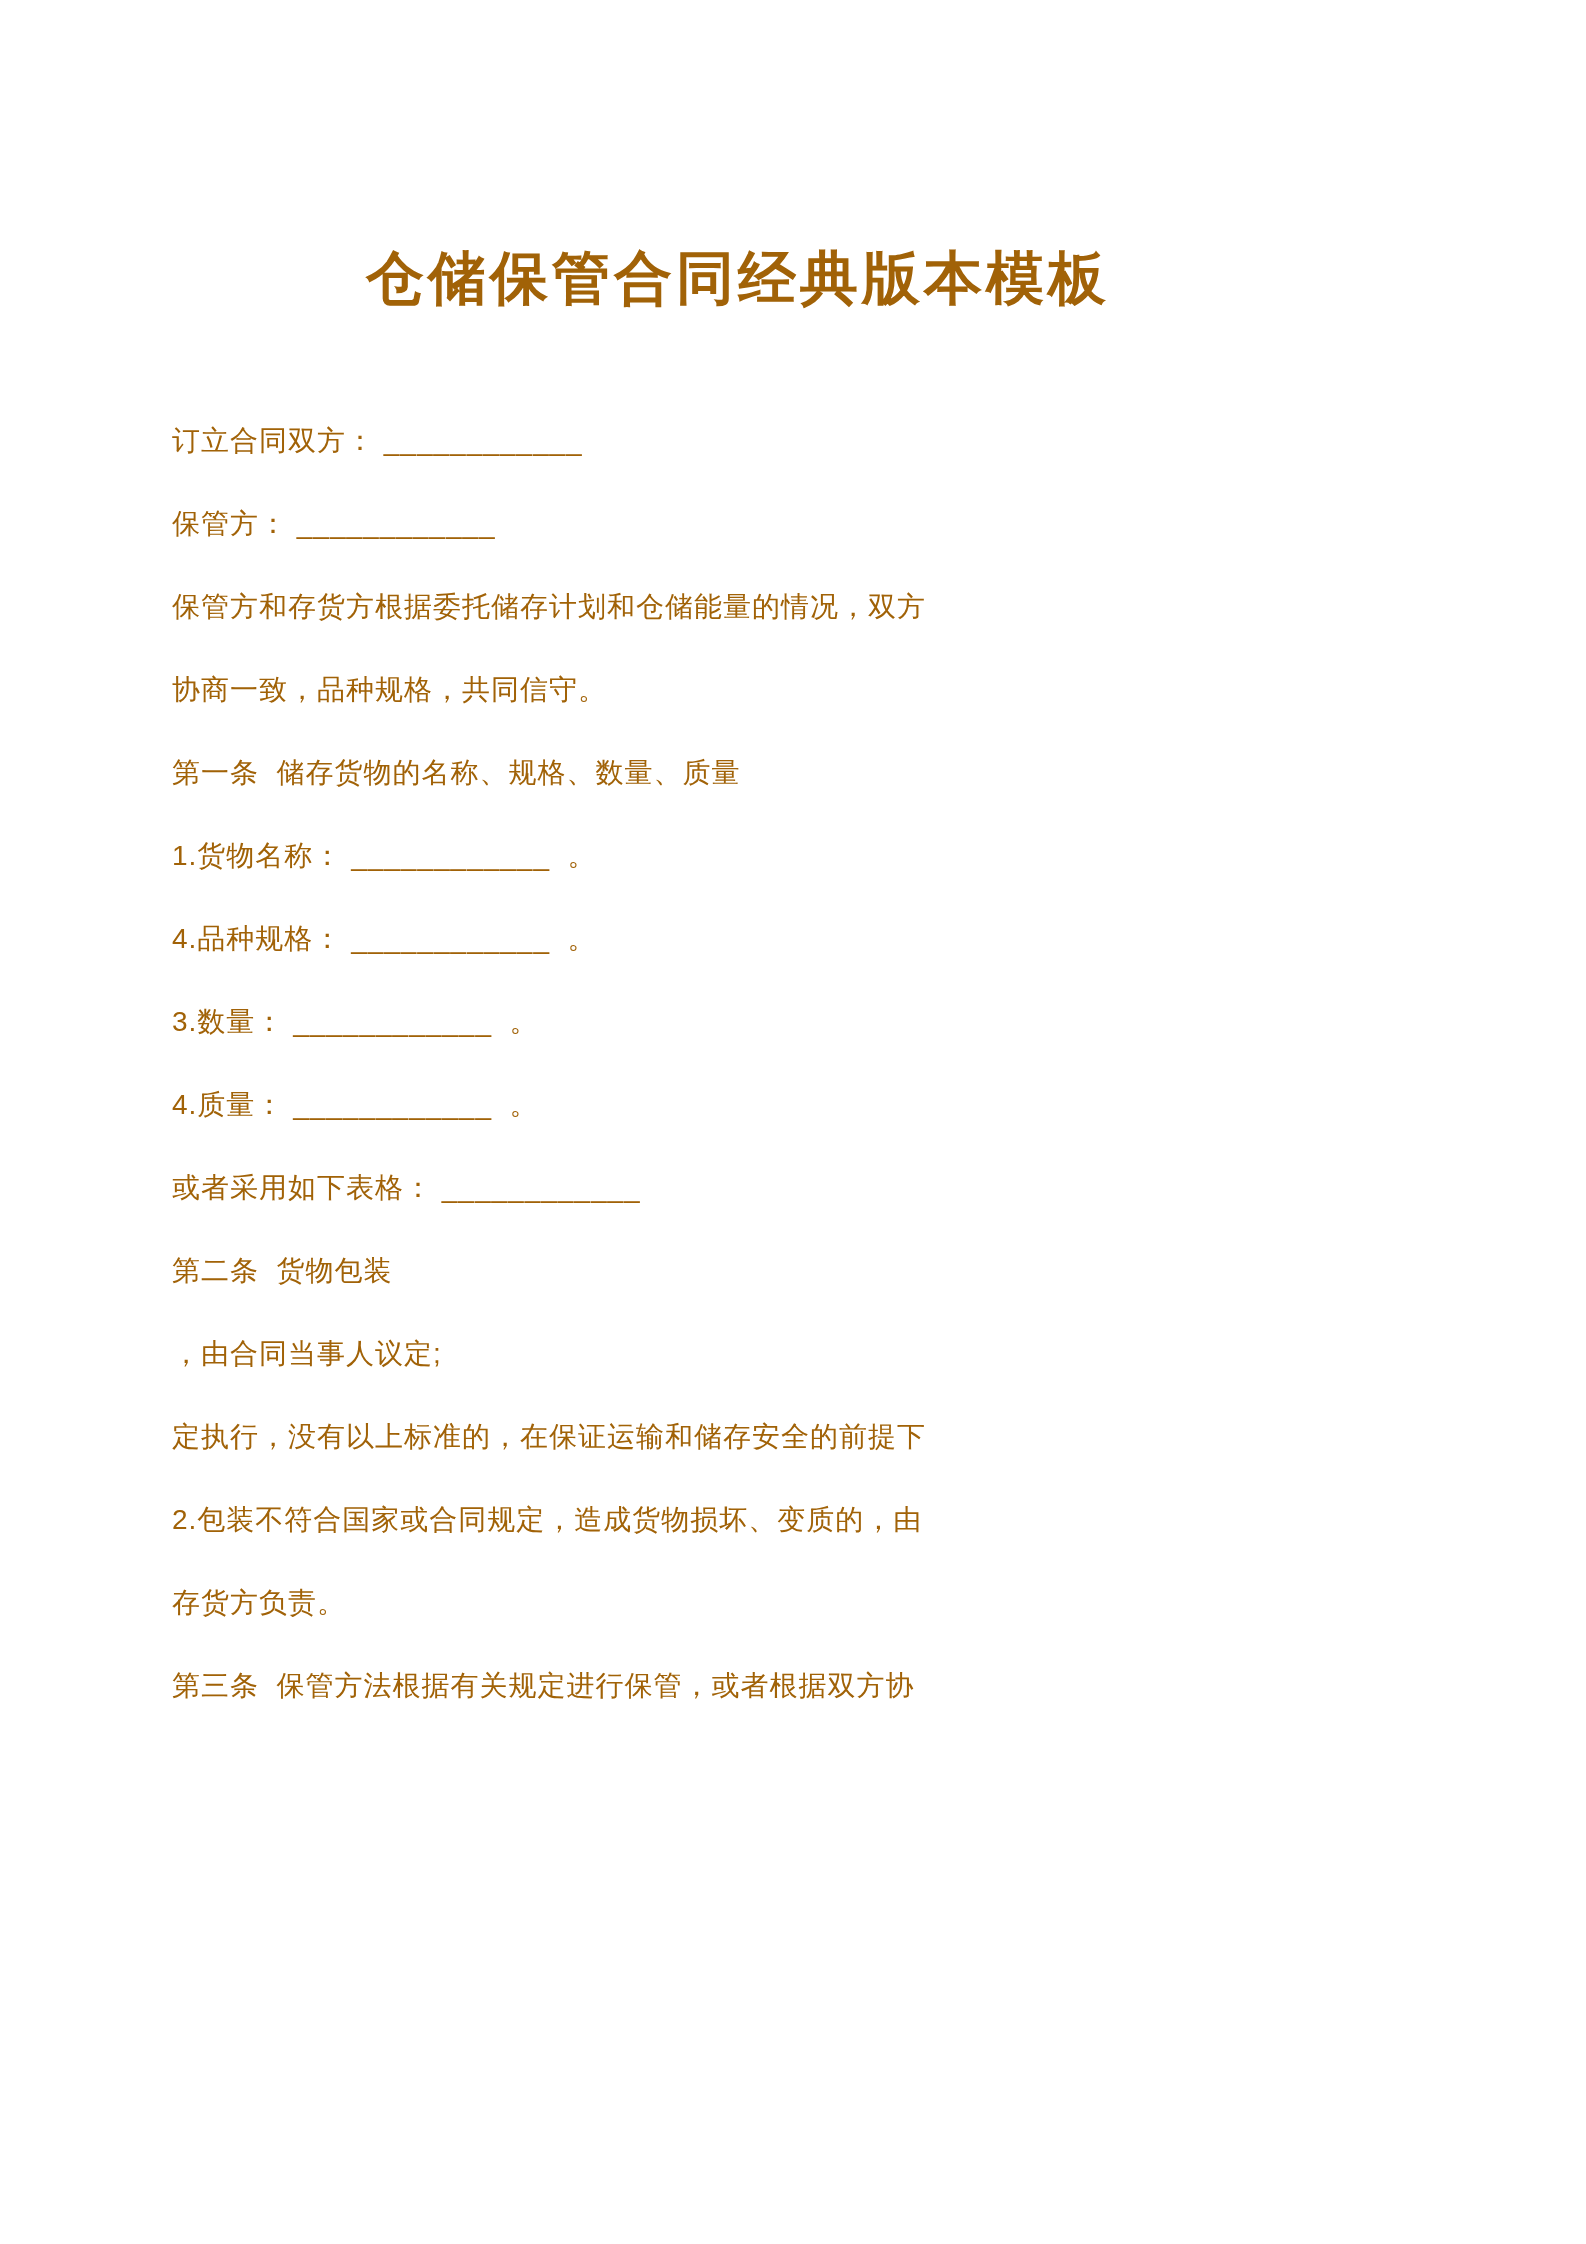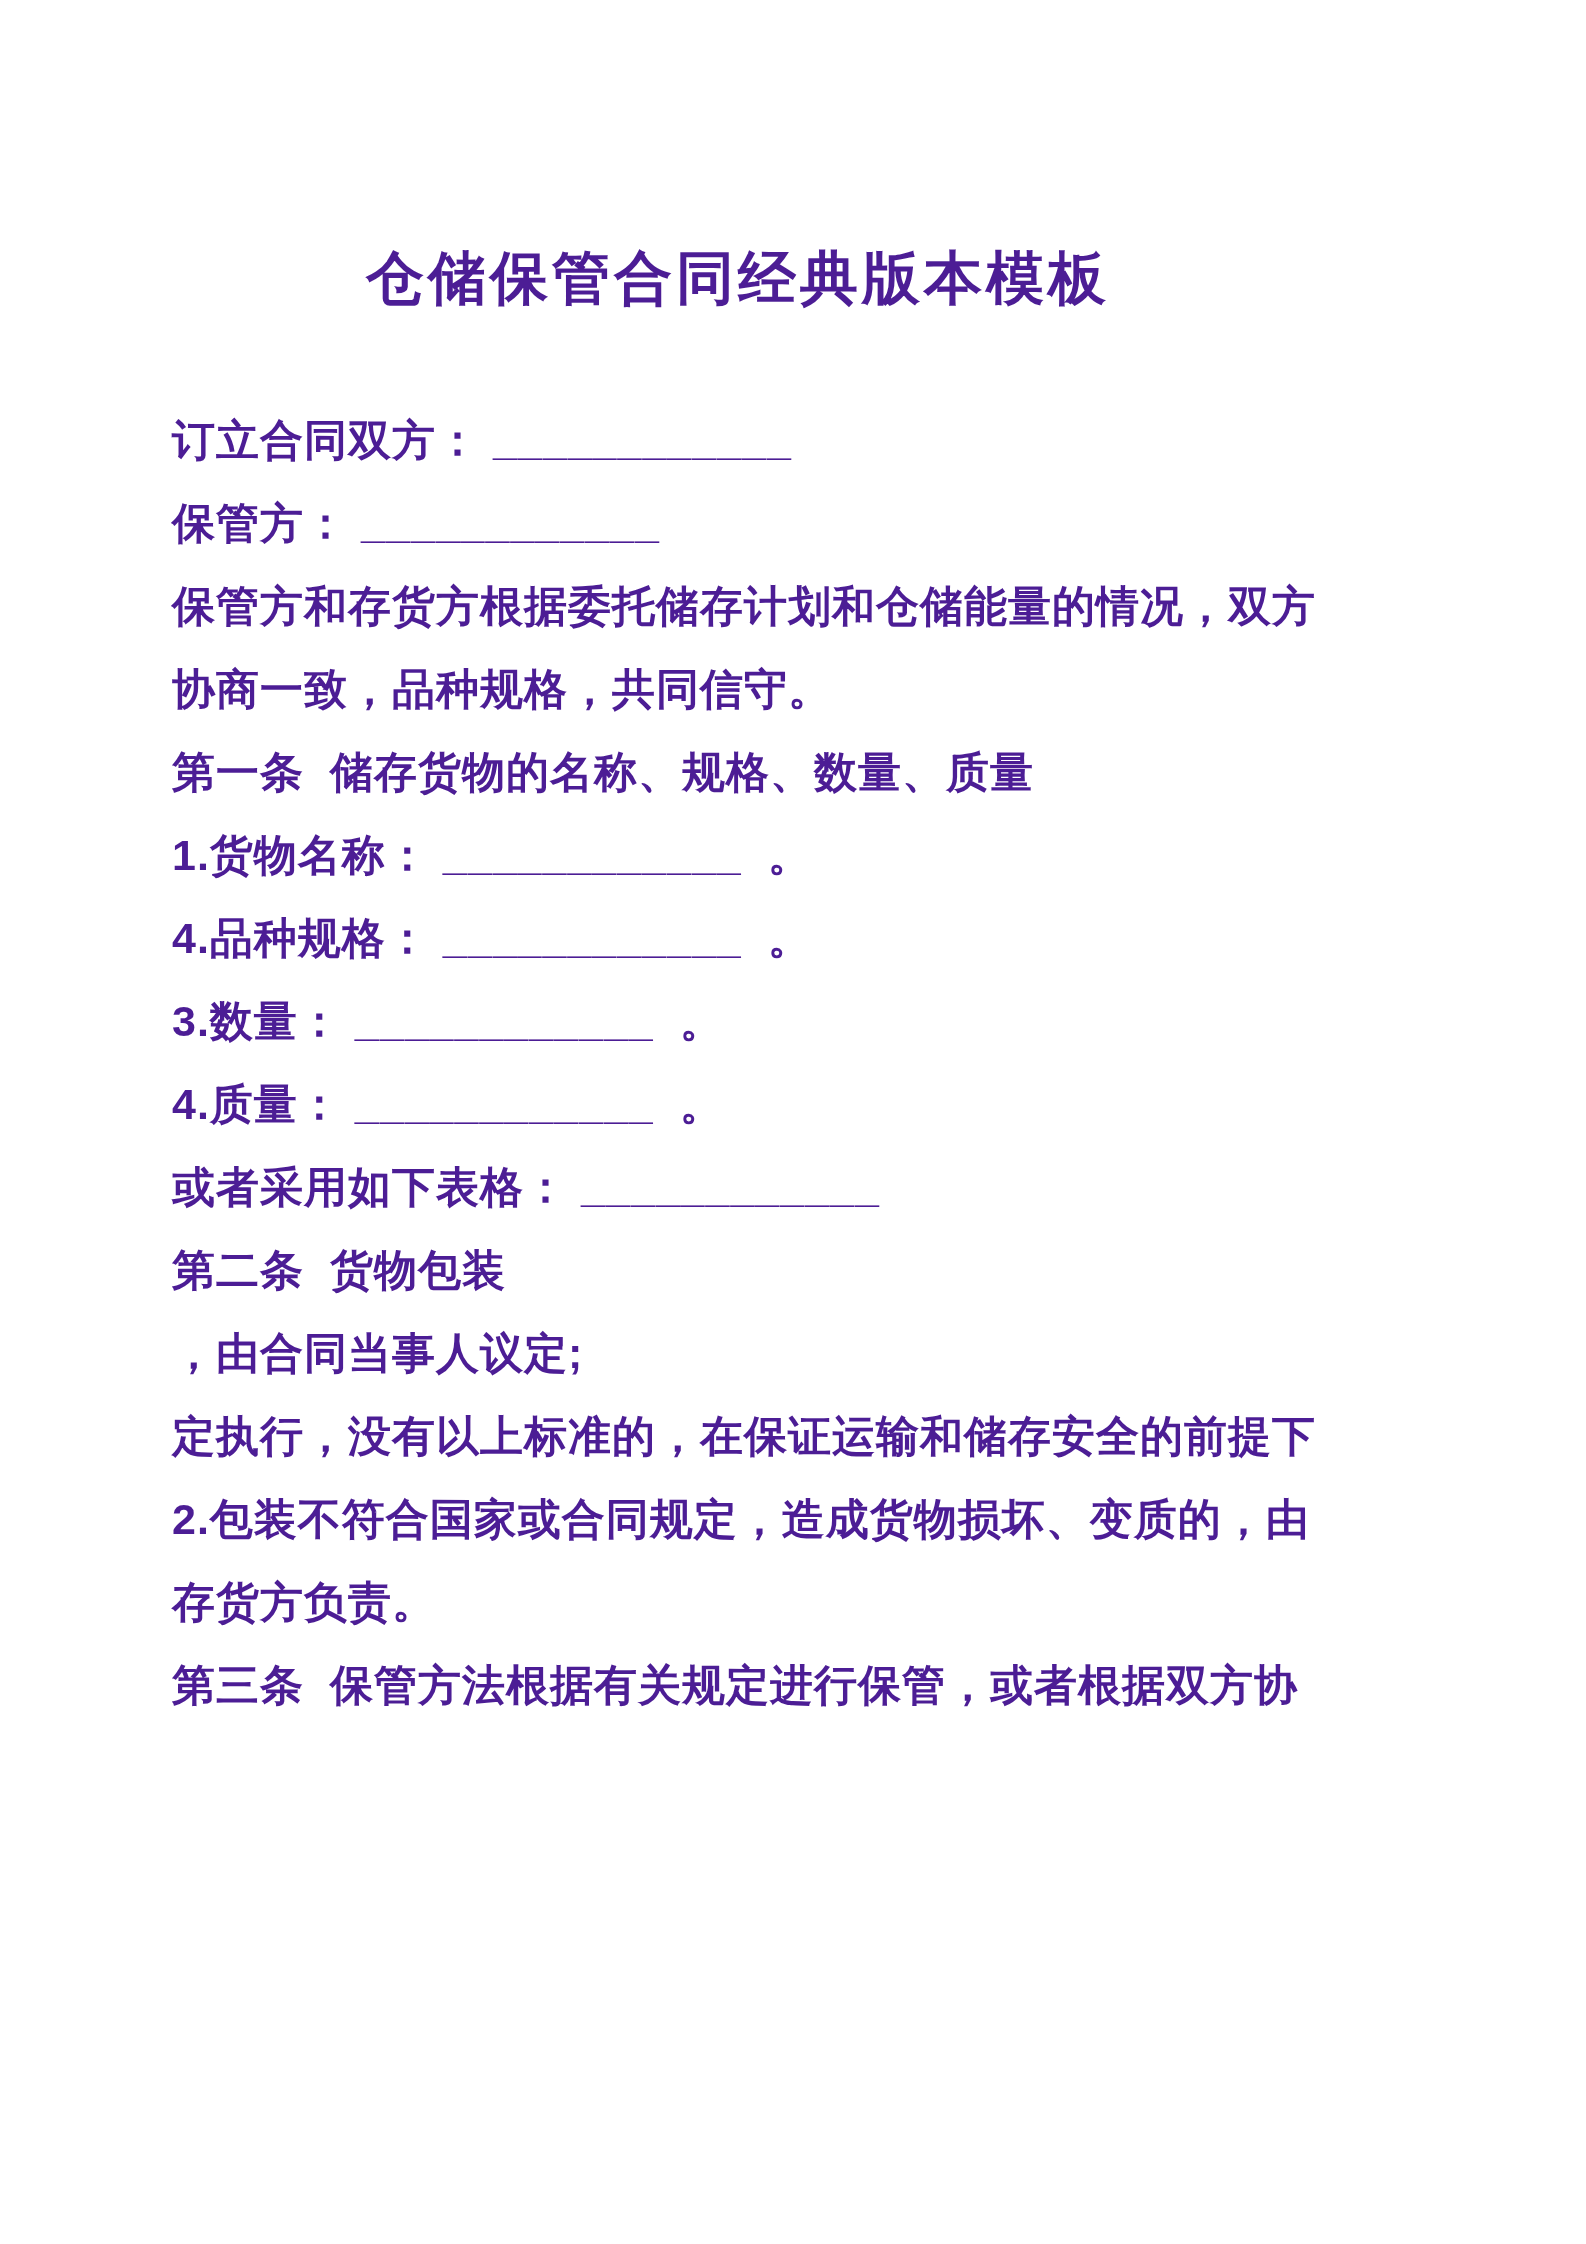--- a/index.html
+++ b/index.html
@@ -5,37 +5,37 @@
   html, body {
     margin: 0;
     padding: 0;
     background: #ffffff;
   }
   .page {
     position: relative;
     width: 1586px;
     height: 2244px;
     background: #ffffff;
-    color: #4c1d95;
+    color: #a16207;
     font-family: "Liberation Sans", "DejaVu Sans", sans-serif;
     overflow: hidden;
   }
   .doc-title {
     margin: 240px 280px 0 170px;
     text-align: center;
     font-size: 58px;
     line-height: 76px;
     font-weight: 700;
     letter-spacing: 4px;
     white-space: nowrap;
   }
   .doc-body {
     margin: 83px 60px 0 172px;
-    font-size: 43px;
-    font-weight: 700;
+    font-size: 28px;
+    font-weight: 400;
   }
   .line {
     line-height: 83px;
     white-space: pre;
     letter-spacing: 1px;
   }
 </style>
 </head>
 <body>
 

